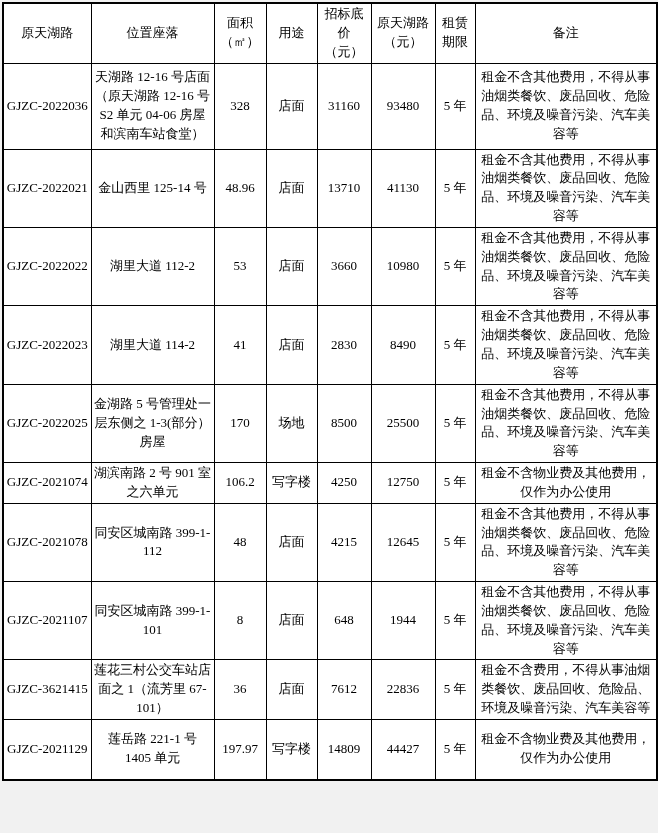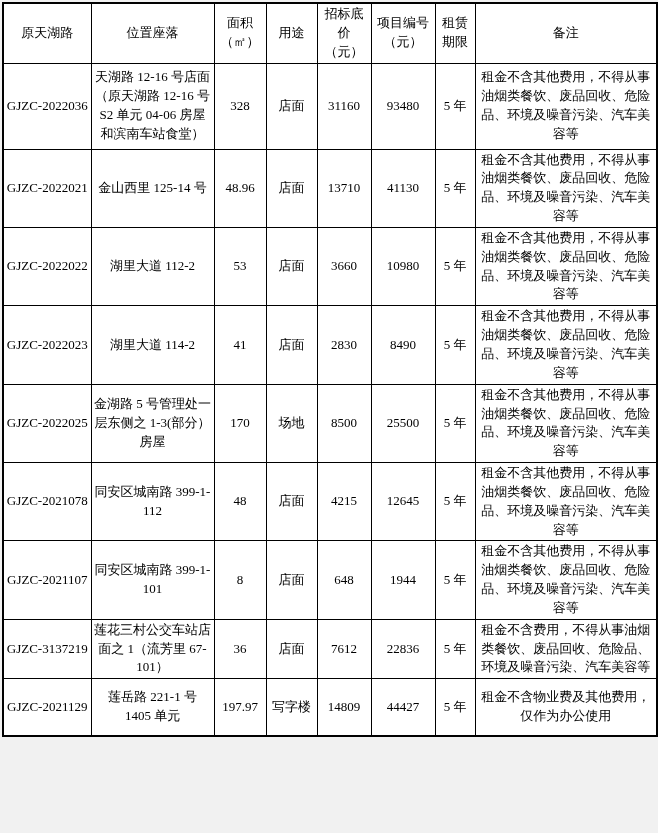--- a/index.html
+++ b/index.html
@@ -68,21 +68,21 @@
       <col class="c-term">
       <col class="c-remark">
   </colgroup>
   <thead>
     <tr>
       <th>原天湖路</th>
       <th>位置座落</th>
       <th>面积（㎡）</th>
       <th>用途</th>
       <th>招标底价（元）</th>
-      <th>项目编号（元）</th>
+      <th>原天湖路（元）</th>
       <th>租赁期限</th>
       <th>备注</th>
     </tr>
   </thead>
   <tbody>
   <tr>
     <td>GJZC-2022036</td>
     <td>天湖路 12-16 号店面（原天湖路 12-16 号 S2 单元 04-06 房屋和滨南车站食堂）</td>
     <td>328</td>
     <td>店面</td>
@@ -129,20 +129,30 @@
     <td>GJZC-2022025</td>
     <td>金湖路 5 号管理处一层东侧之 1-3(部分）房屋</td>
     <td>170</td>
     <td>场地</td>
     <td>8500</td>
     <td>25500</td>
     <td>5 年</td>
     <td>租金不含其他费用，不得从事油烟类餐饮、废品回收、危险品、环境及噪音污染、汽车美容等</td>
   </tr>
 
+  <tr>
+    <td>GJZC-2021074</td>
+    <td>湖滨南路 2 号 901 室之六单元</td>
+    <td>106.2</td>
+    <td>写字楼</td>
+    <td>4250</td>
+    <td>12750</td>
+    <td>5 年</td>
+    <td>租金不含物业费及其他费用，仅作为办公使用</td>
+  </tr>
 
 
 
   <tr>
     <td>GJZC-2021078</td>
     <td>同安区城南路 399-1-112</td>
     <td>48</td>
     <td>店面</td>
     <td>4215</td>
     <td>12645</td>
@@ -155,21 +165,21 @@
     <td>同安区城南路 399-1-101</td>
     <td>8</td>
     <td>店面</td>
     <td>648</td>
     <td>1944</td>
     <td>5 年</td>
     <td>租金不含其他费用，不得从事油烟类餐饮、废品回收、危险品、环境及噪音污染、汽车美容等</td>
   </tr>
 
   <tr>
-    <td>GJZC-3137219</td>
+    <td>GJZC-3621415</td>
     <td>莲花三村公交车站店面之 1（流芳里 67-101）</td>
     <td>36</td>
     <td>店面</td>
     <td>7612</td>
     <td>22836</td>
     <td>5 年</td>
     <td>租金不含费用，不得从事油烟类餐饮、废品回收、危险品、环境及噪音污染、汽车美容等</td>
   </tr>
 
   <tr>

